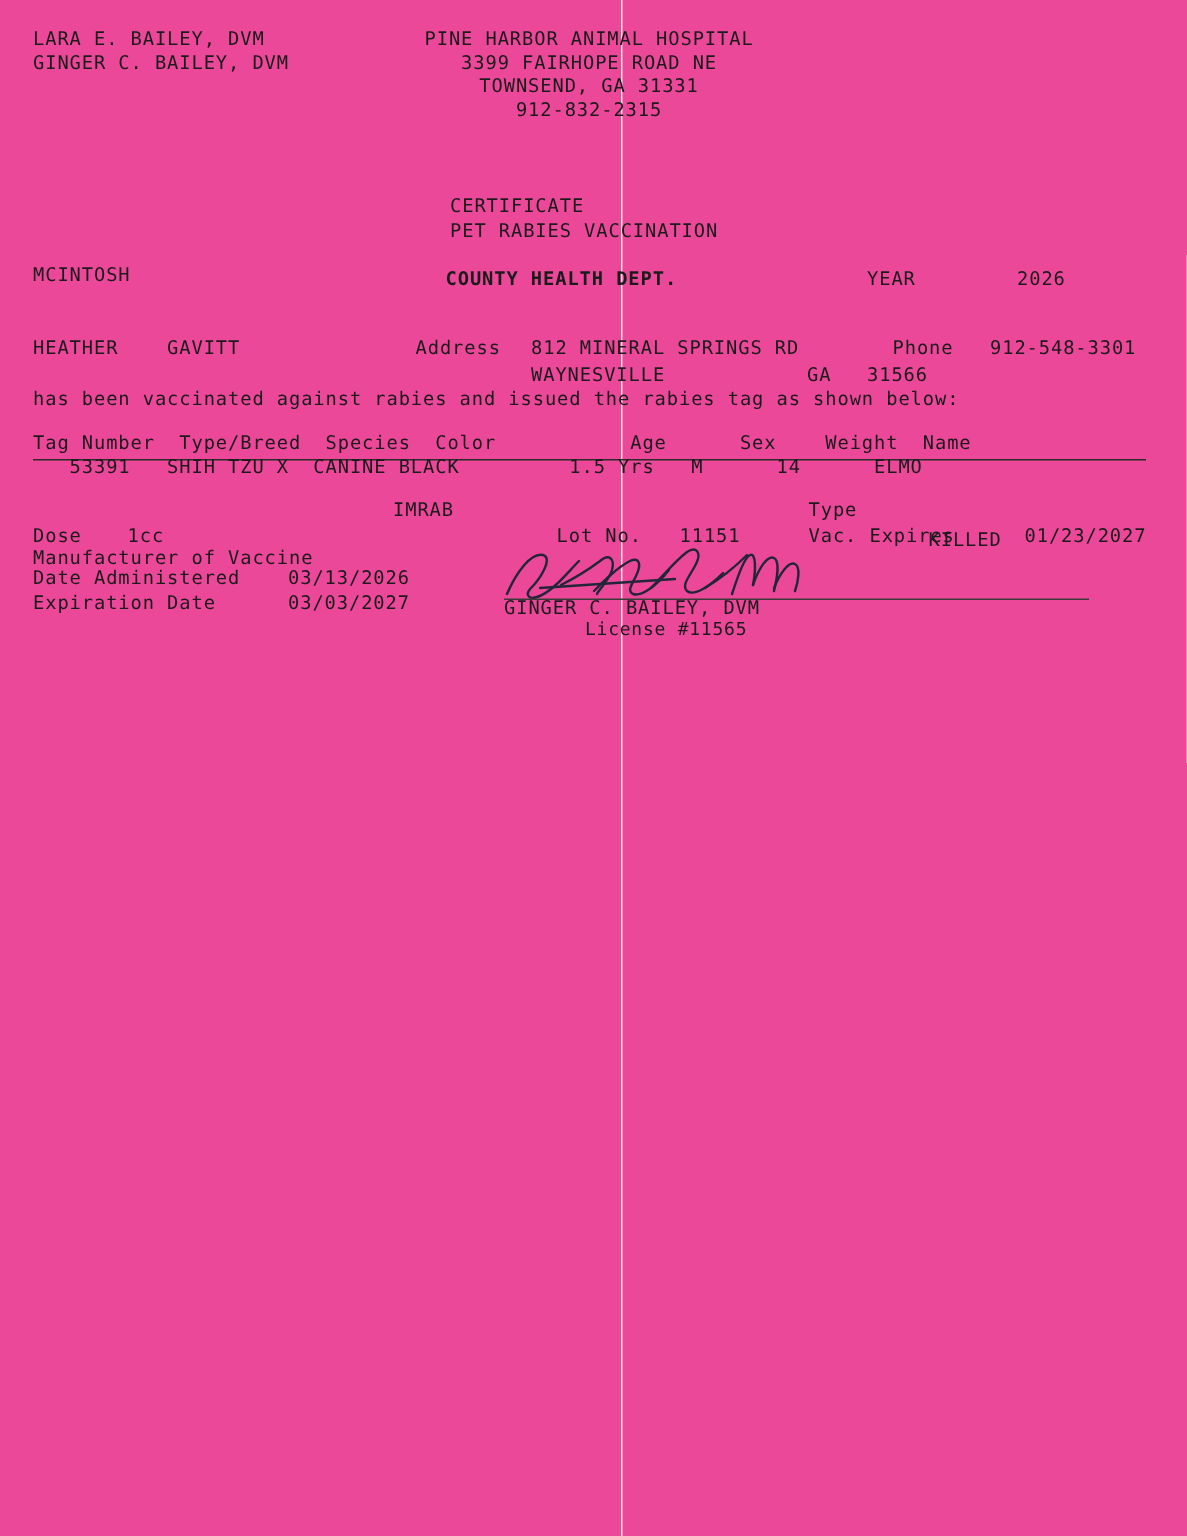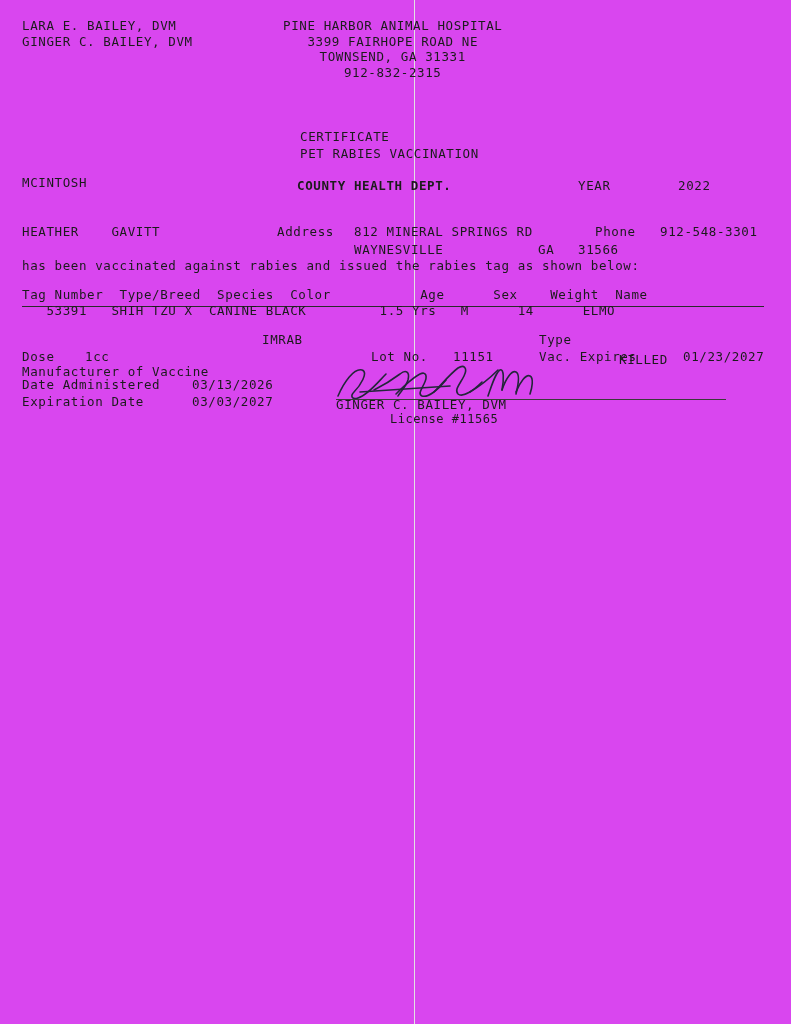--- a/index.html
+++ b/index.html
@@ -11,21 +11,21 @@
     width: 791px;
     height: 1024px;
     position: relative;
     font-family: "DejaVu Sans Mono", monospace;
     color: #1a1a1a;
     overflow: hidden;
   }
   .page {
     position: absolute;
     inset: 0;
-    background: #d946ef;
+    background: #ec4899;
   }
   
   .fold {
     position: absolute;
     top: 0;
     left: 414px;
     width: 1px;
     height: 1024px;
     background: #e2e2e2;
   }
@@ -118,21 +118,21 @@
 3399 FAIRHOPE ROAD NE
 TOWNSEND, GA 31331
 912-832-2315</div>
 
   <div class="txt" id="cert-title">CERTIFICATE</div>
   <div class="txt" id="cert-sub">PET RABIES VACCINATION</div>
 
   <div class="txt" id="county-name">MCINTOSH</div>
   <div class="txt" id="county-health-dept">COUNTY HEALTH DEPT.</div>
   <div class="txt" id="year-label">YEAR</div>
-  <div class="txt" id="year-value">2022</div>
+  <div class="txt" id="year-value">2026</div>
 
 
   <div class="txt" id="owner-name">HEATHER    GAVITT</div>
   <div class="txt" id="address-label">Address</div>
   <div class="txt" id="address-value">812 MINERAL SPRINGS RD</div>
   <div class="txt" id="phone-label">Phone</div>
   <div class="txt" id="phone-value">912-548-3301</div>
   <div class="txt" id="city-value">WAYNESVILLE</div>
   <div class="txt" id="state-value">GA</div>
   <div class="txt" id="zip-value">31566</div>

